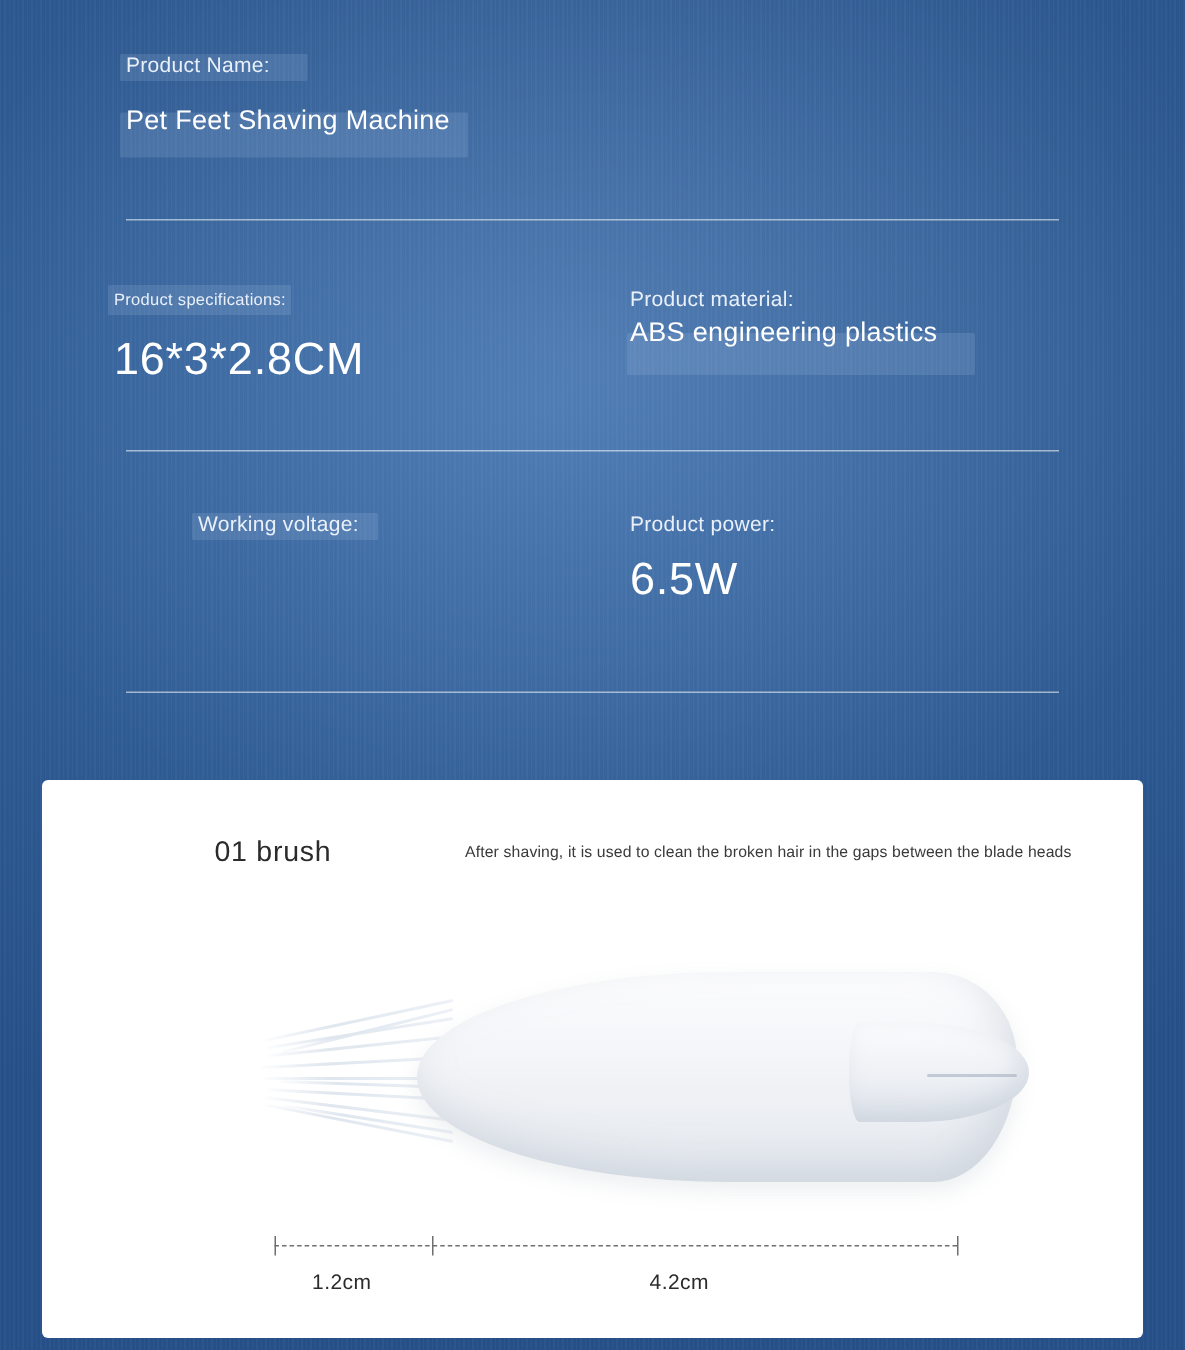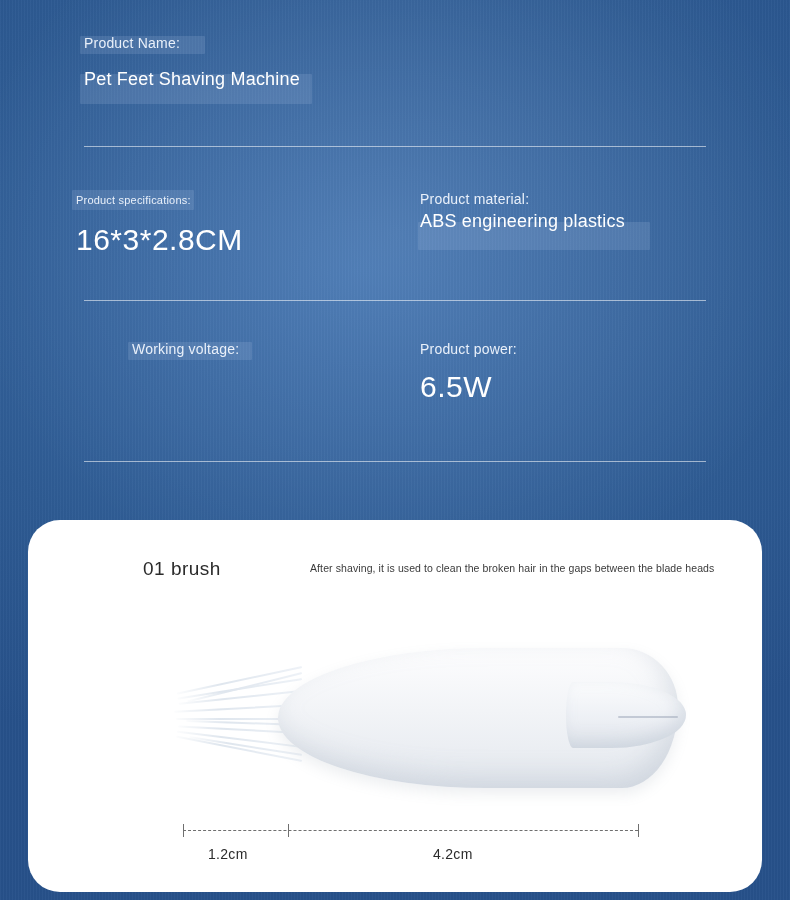--- a/index.html
+++ b/index.html
@@ -105,21 +105,21 @@
   .cell-spec .field-value { margin-top: 12px; text-align: right; }
 
   
   .card {
     position: absolute;
     left: 28px;
     top: 520px;
     width: 734px;
     height: 372px;
     background: #ffffff;
-    border-radius: 32px;
+    border-radius: 4px;
     z-index: 4;
     overflow: hidden;
   }
   .card-title {
     position: absolute;
     left: 115px;
     top: 38px;
     font-size: 19px;
     color: #2b2b2b;
     letter-spacing: 0.5px;

